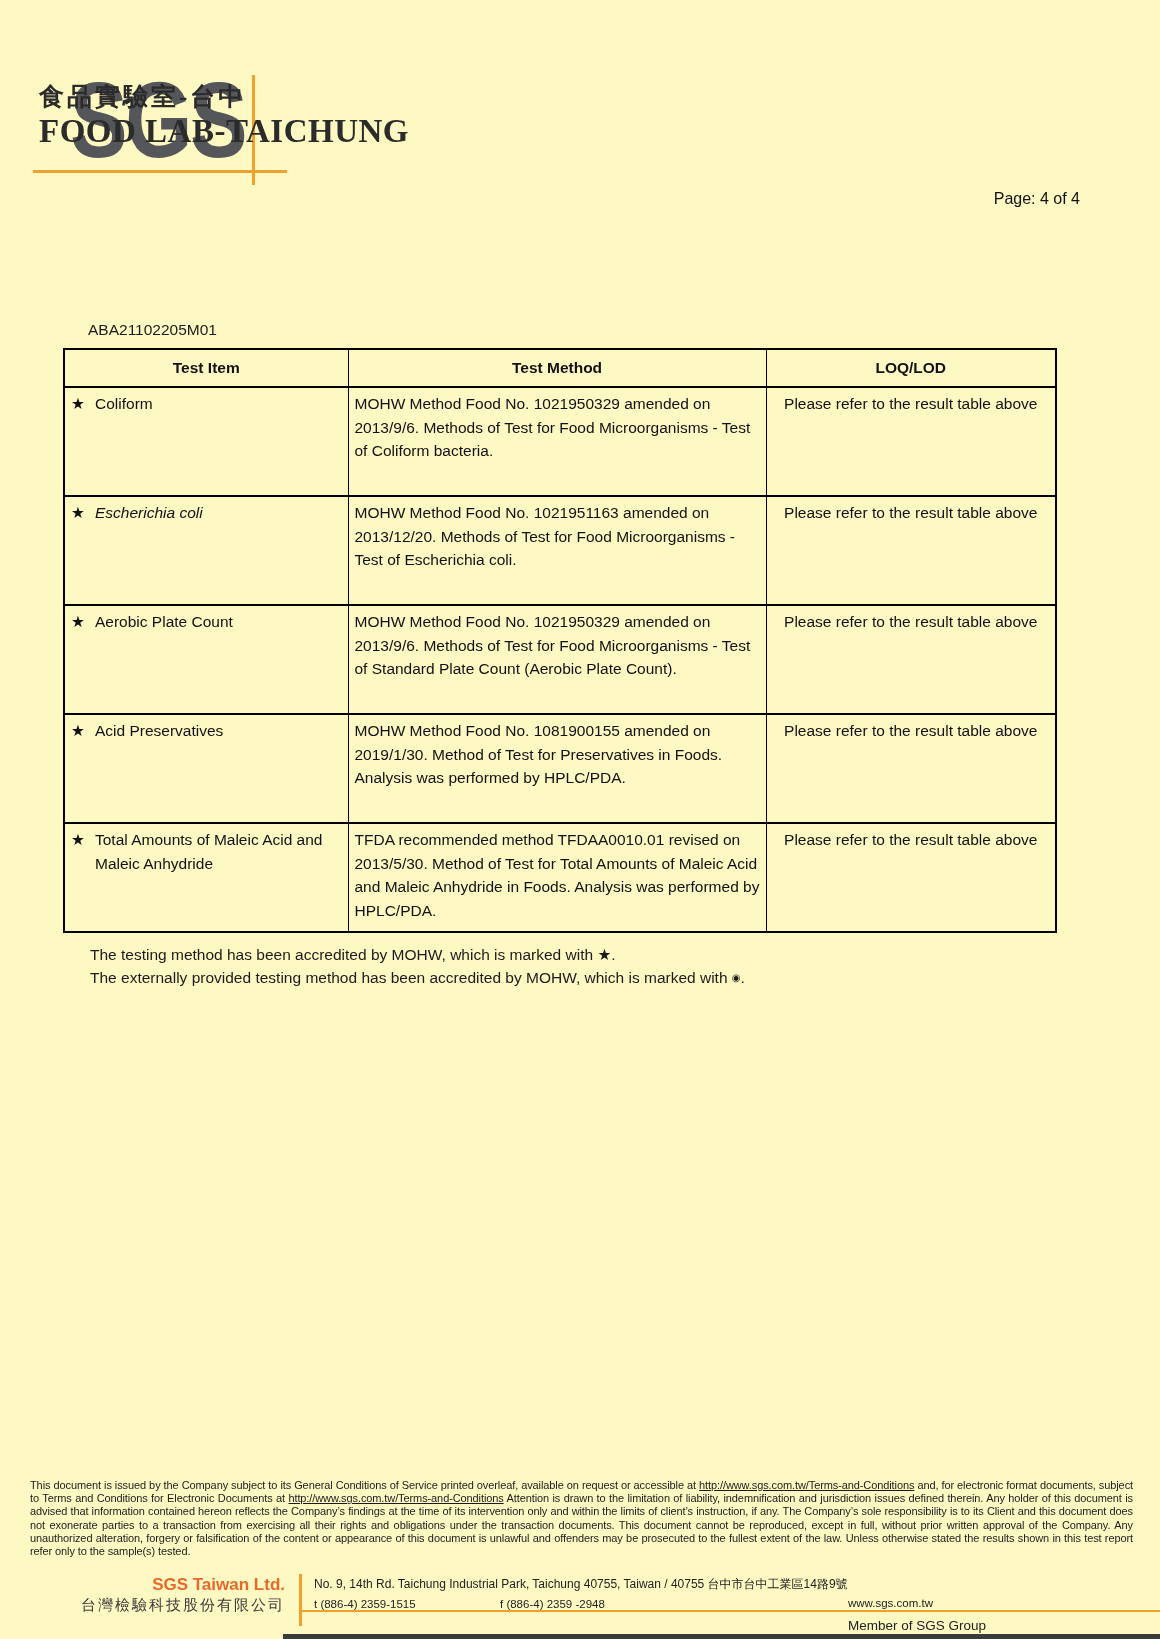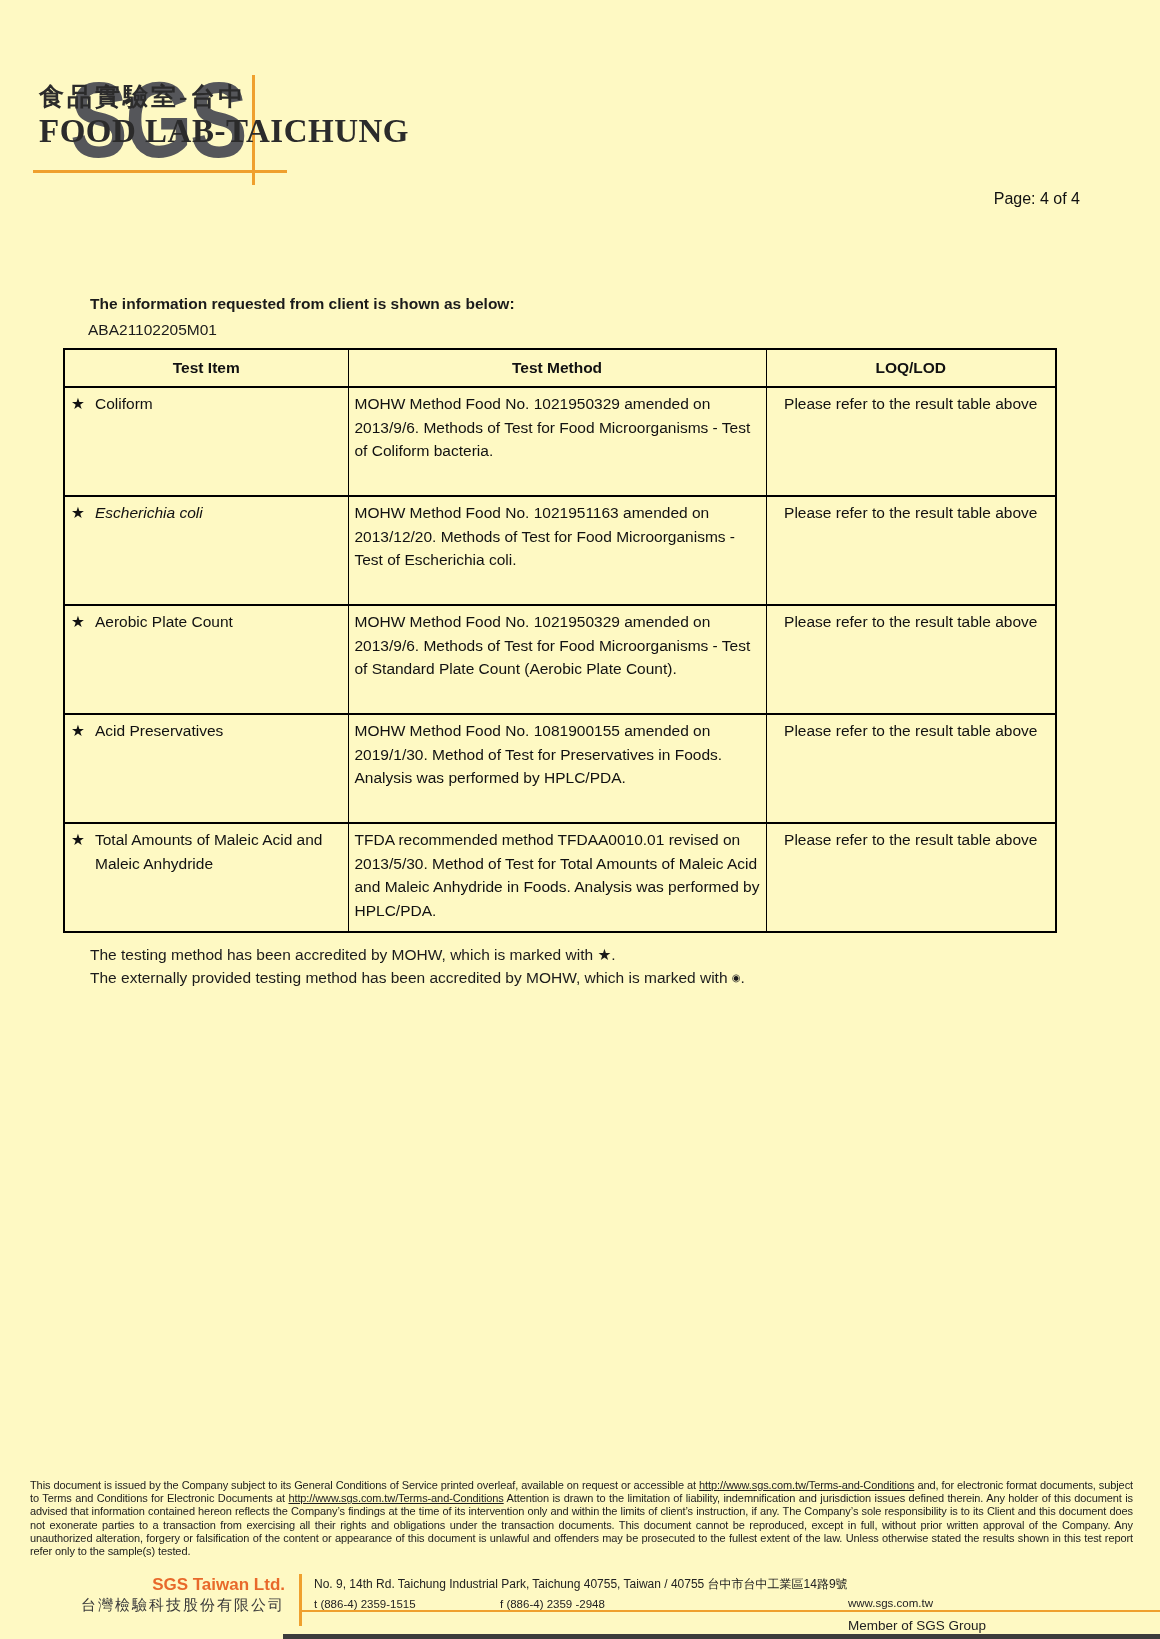--- a/index.html
+++ b/index.html
@@ -82,21 +82,20 @@
   <div class="logo-text">SGS</div>
   <div class="logo-vline accent" style="background: rgb(239, 160, 46);"></div>
   <div class="logo-hline accent" style="background: rgb(239, 160, 46);"></div>
 
   <div class="hdr">
     <div class="zh1">食品實驗室-台中</div>
     <div class="en1">FOOD LAB-TAICHUNG</div>
   </div>
   <div class="page-label">Page: 4 of 4</div>
 
-  <div class="intro-line">The information requested from client is shown as below:</div>
   <div class="report-no">ABA21102205M01</div>
 
   <table class="tt">
     <colgroup>
         <col class="c1">
         <col class="c2">
         <col class="c3">
       </colgroup>
     <thead>
       <tr>

